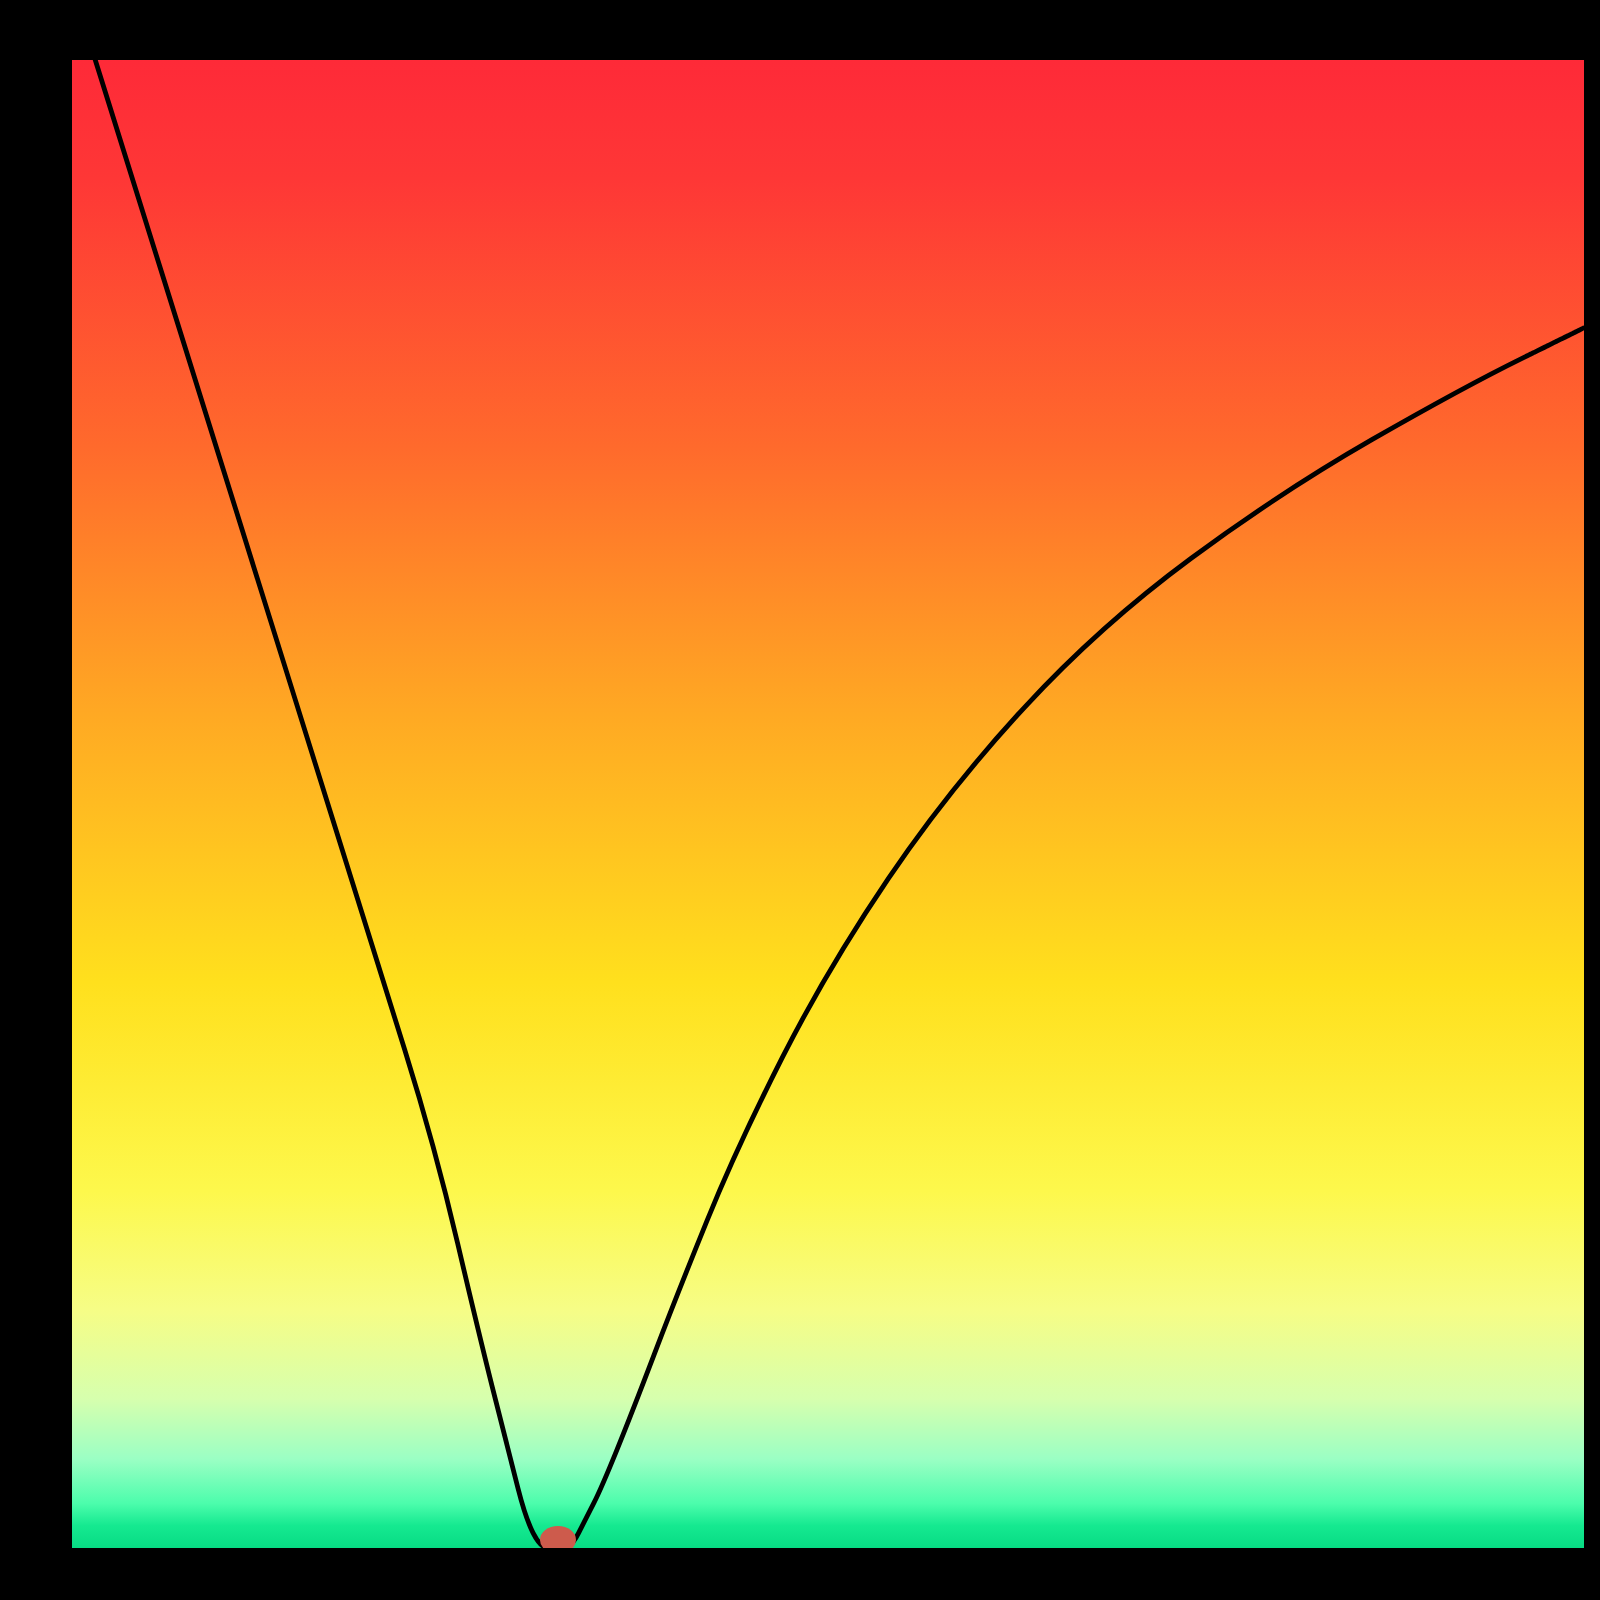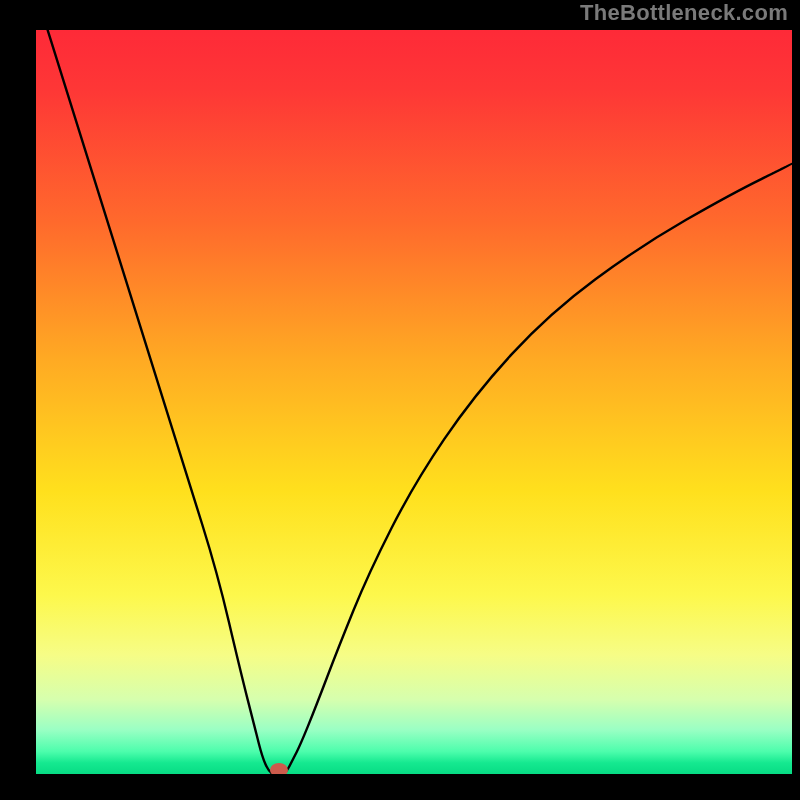--- a/index.html
+++ b/index.html
@@ -71,21 +71,20 @@
     background: #cd5b4c;
     transform: translate(-50%, -50%);
     z-index: 12;
   }
 </style>
 </head>
 <body>
 
 <div class="frame">
 
-  <div class="watermark">TheBottleneck.com</div>
 
   <div class="plot-area">
     <div class="gradient-bg"></div>
 
     <svg class="curve" viewBox="0 0 756 744" preserveAspectRatio="none">
       <path id="curve-path" d="M 0 -37.200000000000045 Q 0 -37.200000000000045 15.120000000000001 11.159999999999968 Q 30.240000000000002 59.51999999999998 45.36 107.88 Q 60.480000000000004 156.24 75.6 204.6 Q 90.72 252.95999999999998 105.84 301.32 Q 120.96000000000001 349.68 136.08 398.03999999999996 Q 151.20000000000002 446.4 166.32 494.76 Q 181.44 543.12 192.78 591.48 Q 204.12 639.84 211.68 669.6 Q 219.23999999999998 699.36 223.01999999999998 714.24 Q 226.79999999999998 729.12 230.57999999999998 736.56 Q 234.35999999999999 744 238.14 744 Q 241.92000000000002 744 245.70000000000002 744 Q 249.48000000000002 744 253.26000000000002 736.56 Q 257.04 729.12 260.82 721.6800000000001 Q 264.59999999999997 714.24 272.15999999999997 695.64 Q 279.71999999999997 677.04 291.06 647.28 Q 302.40000000000003 617.52 317.52 580.3199999999999 Q 332.64 543.12 355.32 498.48 Q 378 453.84 408.24 409.2 Q 438.47999999999996 364.56 476.28 323.64 Q 514.08 282.72 559.44 249.24 Q 604.8000000000001 215.76 650.1600000000001 189.71999999999997 Q 695.52 163.67999999999995 725.76 148.8 T 756 133.92000000000007" fill="none" stroke="#000" stroke-width="2.4" stroke-linejoin="round" stroke-linecap="round"></path>
     </svg>
 
     <div class="dot" id="marker-dot" style="left: 243.432px; top: 740.28px;"></div>
   </div>

